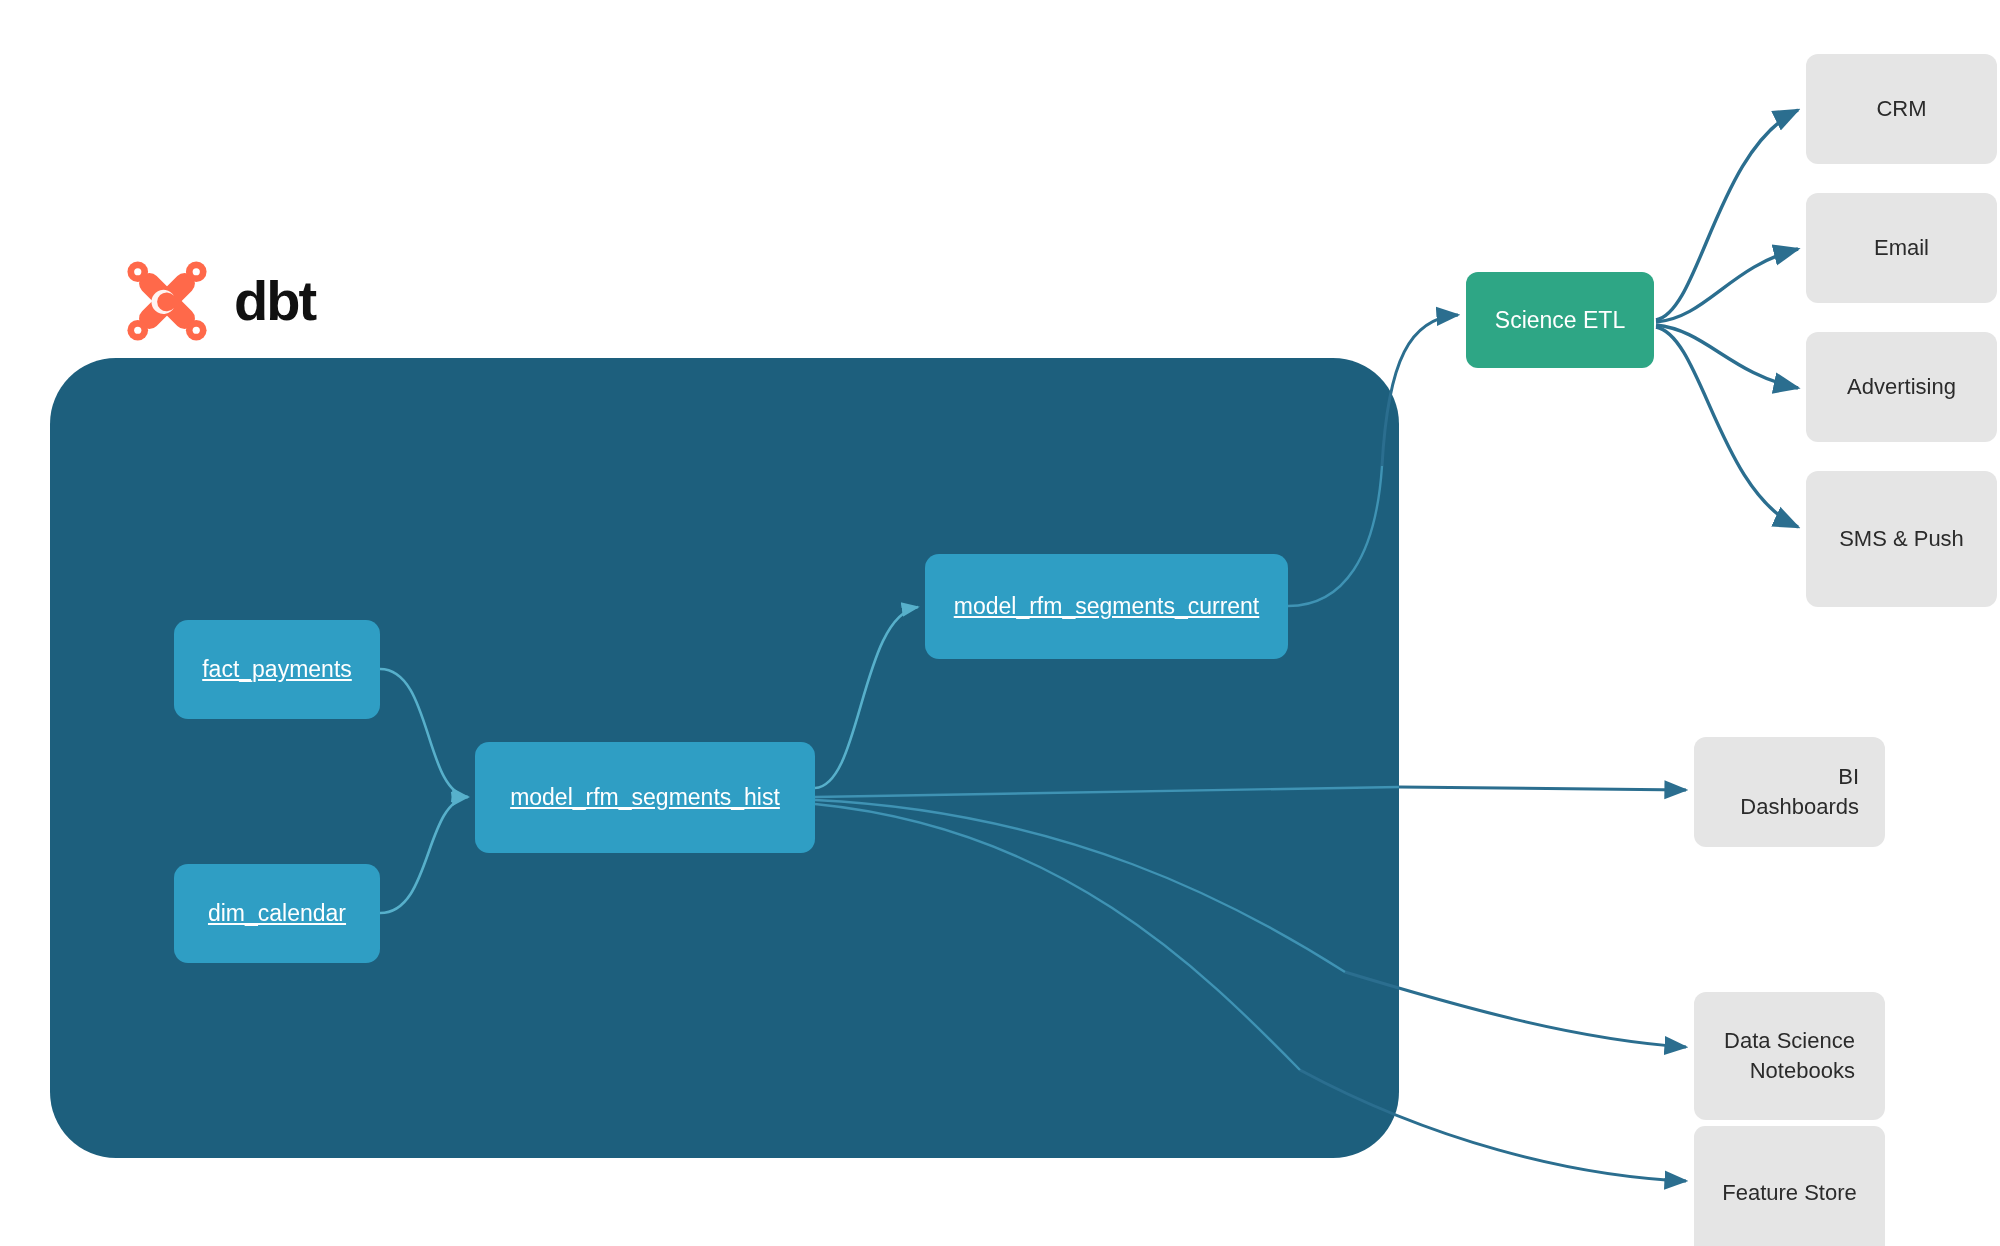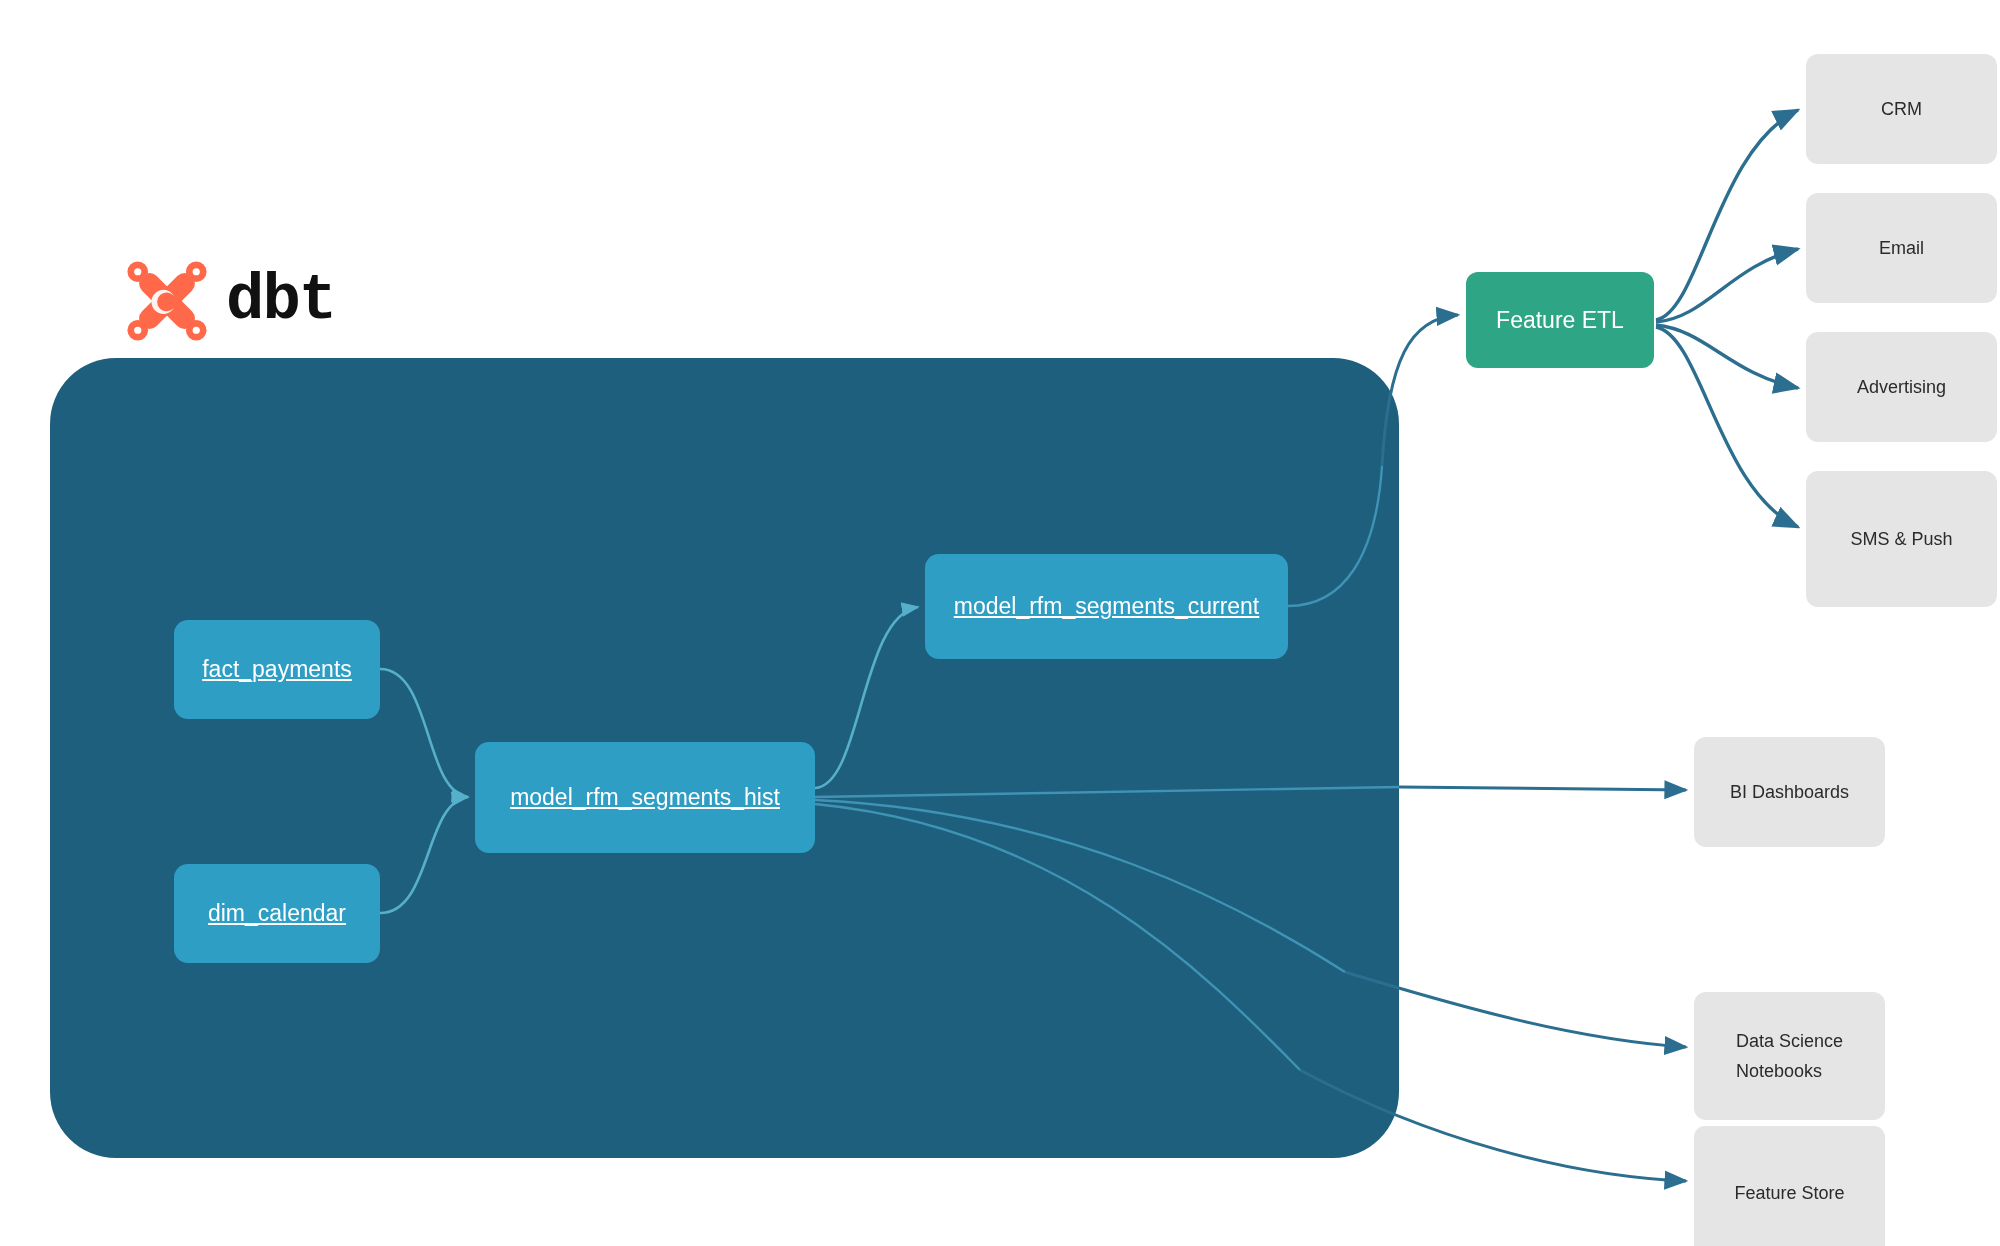--- a/index.html
+++ b/index.html
@@ -24,26 +24,27 @@
   #dbt-logo {
     position: absolute;
     left: 124px;
     top: 258px;
     display: flex;
     align-items: center;
     gap: 16px;
   }
   #dbt-logo .mark { width: 86px; height: 86px; display: block; }
   #dbt-logo .wordmark {
-    font-family: Liberation Mono, monospace;
+    font-family: Liberation Sans, sans-serif;
     font-weight: bold;
-    font-size: 64px;
+    font-size: 56px;
     line-height: 74px;
     color: #111111;
     letter-spacing: -2px;
+    margin-left: 8px;
   }
 
   
   #warehouse {
     position: absolute;
     left: 50px;
     top: 358px;
     width: 1349px;
     height: 800px;
     background: #1d5f7d;
@@ -87,23 +88,23 @@
 
   
   .dest-node {
     position: absolute;
     background: #e5e5e5;
     border-radius: 12px;
     color: #2b2b2b;
     display: flex;
     align-items: center;
     justify-content: center;
-    font-size: 18px;
+    font-size: 22px;
     line-height: 30px;
-    text-align: left;
+    text-align: right;
     box-sizing: border-box;
     padding: 0 26px;
   }
   #dest-crm         { left: 1806px; top: 54px;   width: 191px; height: 110px; }
   #dest-email       { left: 1806px; top: 193px;  width: 191px; height: 110px; }
   #dest-advertising { left: 1806px; top: 332px;  width: 191px; height: 110px; }
   #dest-sms-push    { left: 1806px; top: 471px;  width: 191px; height: 136px; }
   #dest-bi          { left: 1694px; top: 737px;  width: 191px; height: 110px; }
   #dest-ds-nb       { left: 1694px; top: 992px;  width: 191px; height: 128px; }
   #dest-feature     { left: 1694px; top: 1126px; width: 191px; height: 134px; border-radius: 11px; }
@@ -189,21 +190,21 @@
     <path d="M 1656 322 C 1706 318 1730 266 1798 249" fill="none" stroke="#2b6e8f" stroke-width="3.4" marker-end="url(#arrow-outer)"></path>
     <path d="M 1656 325 C 1706 330 1730 374 1798 388" fill="none" stroke="#2b6e8f" stroke-width="3.4" marker-end="url(#arrow-outer)"></path>
     <path d="M 1656 327 C 1702 336 1718 490 1798 527" fill="none" stroke="#2b6e8f" stroke-width="3.4" marker-end="url(#arrow-outer)"></path>
 
     <path d="M 1399 787 L 1686 790" fill="none" stroke="#2b6e8f" stroke-width="3" marker-end="url(#arrow-outer)"></path>
     <path d="M 1345 972 C 1470 1010 1580 1040 1686 1047" fill="none" stroke="#2b6e8f" stroke-width="3" marker-end="url(#arrow-outer)"></path>
     <path d="M 1300 1070 C 1430 1140 1570 1176 1686 1181" fill="none" stroke="#2b6e8f" stroke-width="3" marker-end="url(#arrow-outer)"></path>
   </svg>
 
   <div id="node-reverse-etl" class="top-layer">
-    <span>Feature ETL</span>
+    <span>Science ETL</span>
   </div>
 
   <div class="dest-node top-layer" id="dest-crm">
     <span>CRM</span>
   </div>
   <div class="dest-node top-layer" id="dest-email">
     <span>Email</span>
   </div>
   <div class="dest-node top-layer" id="dest-advertising">
     <span>Advertising</span>

